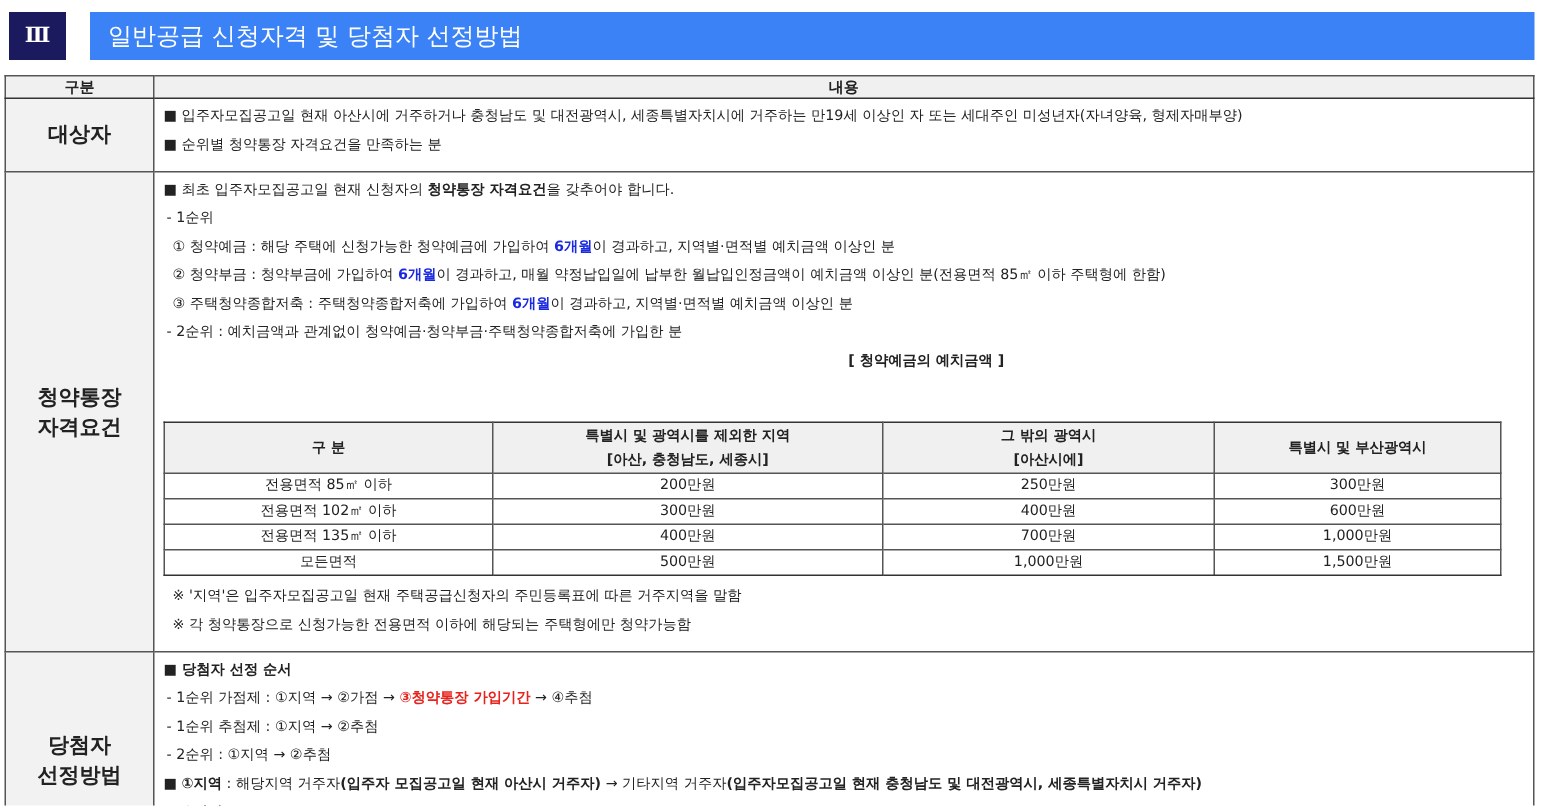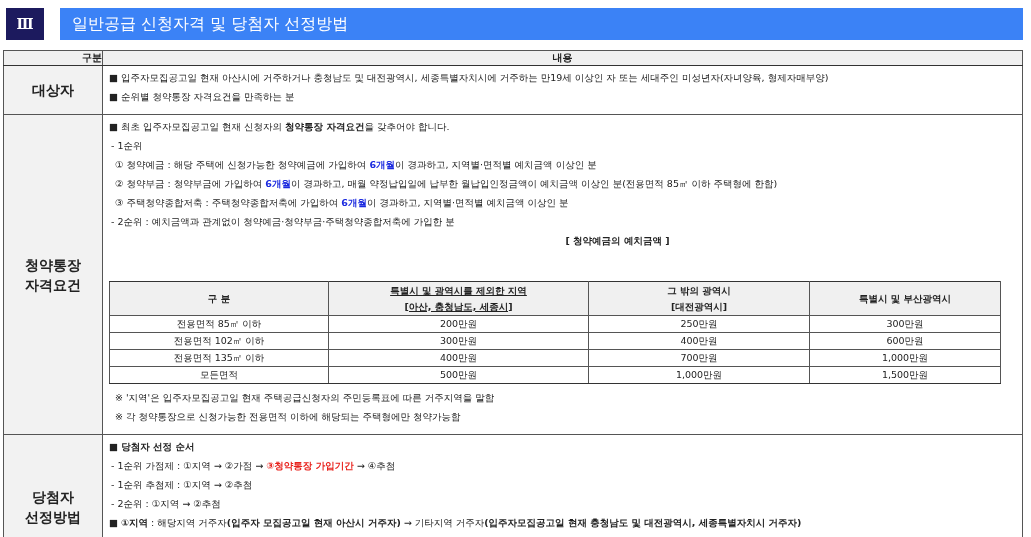--- a/index.html
+++ b/index.html
@@ -36,21 +36,21 @@
 <body>
 
 <div class="title-bar">
   <div class="sec-num">Ⅲ</div>
   <div class="sec-title">일반공급 신청자격 및 당첨자 선정방법</div>
 </div>
 
 <table class="main-table">
   <tbody>
       <tr>
-    <th style="width:99px;text-align:right;">구분</th>
+    <th style="width:99px;">구분</th>
     <th>내용</th>
   </tr>
 
   <tr>
     <td class="label-cell" style="height:46px;">대상자</td>
     <td class="content-cell">
       <div class="line">■ 입주자모집공고일 현재 아산시에 거주하거나 충청남도 및 대전광역시, 세종특별자치시에 거주하는 만19세 이상인 자 또는 세대주인 미성년자(자녀양육, 형제자매부양)</div>
       <div class="line">■ 순위별 청약통장 자격요건을 만족하는 분</div>
     </td>
   </tr>
@@ -68,27 +68,27 @@
       <div class="line indent2"><span>③ 주택청약종합저축 : 주택청약종합저축에 가입하여 </span><span class="blue">6개월</span><span>이 경과하고, 지역별·면적별 예치금액 이상인 분</span></div>
       <div class="line indent1">- 2순위 : 예치금액과 관계없이 청약예금·청약부금·주택청약종합저축에 가입한 분</div>
 
       <div class="dep-caption">[ 청약예금의 예치금액 ]</div>
       <table class="dep-table">
         <tbody>
               <tr>
           <th class="vsep" style="width:219px;">
                   <div>구   분</div>
                 </th>
-          <th class="vsep" style="width:260px;text-decoration:underline;">
+          <th class="vsep" style="width:260px;">
                   <div>특별시 및 광역시를 제외한 지역</div>
                   <div>[아산, 충청남도, 세종시]</div>
                 </th>
           <th class="vsep" style="width:221px;">
                   <div>그 밖의 광역시</div>
-                  <div>[대전광역시]</div>
+                  <div>[아산시에]</div>
                 </th>
           <th>
                   <div>특별시 및 부산광역시</div>
                 </th>
         </tr>
         <tr>
           <td class="vsep">전용면적 85㎡ 이하</td>
           <td class="vsep">200만원</td>
           <td class="vsep">250만원</td>
           <td>300만원</td>

